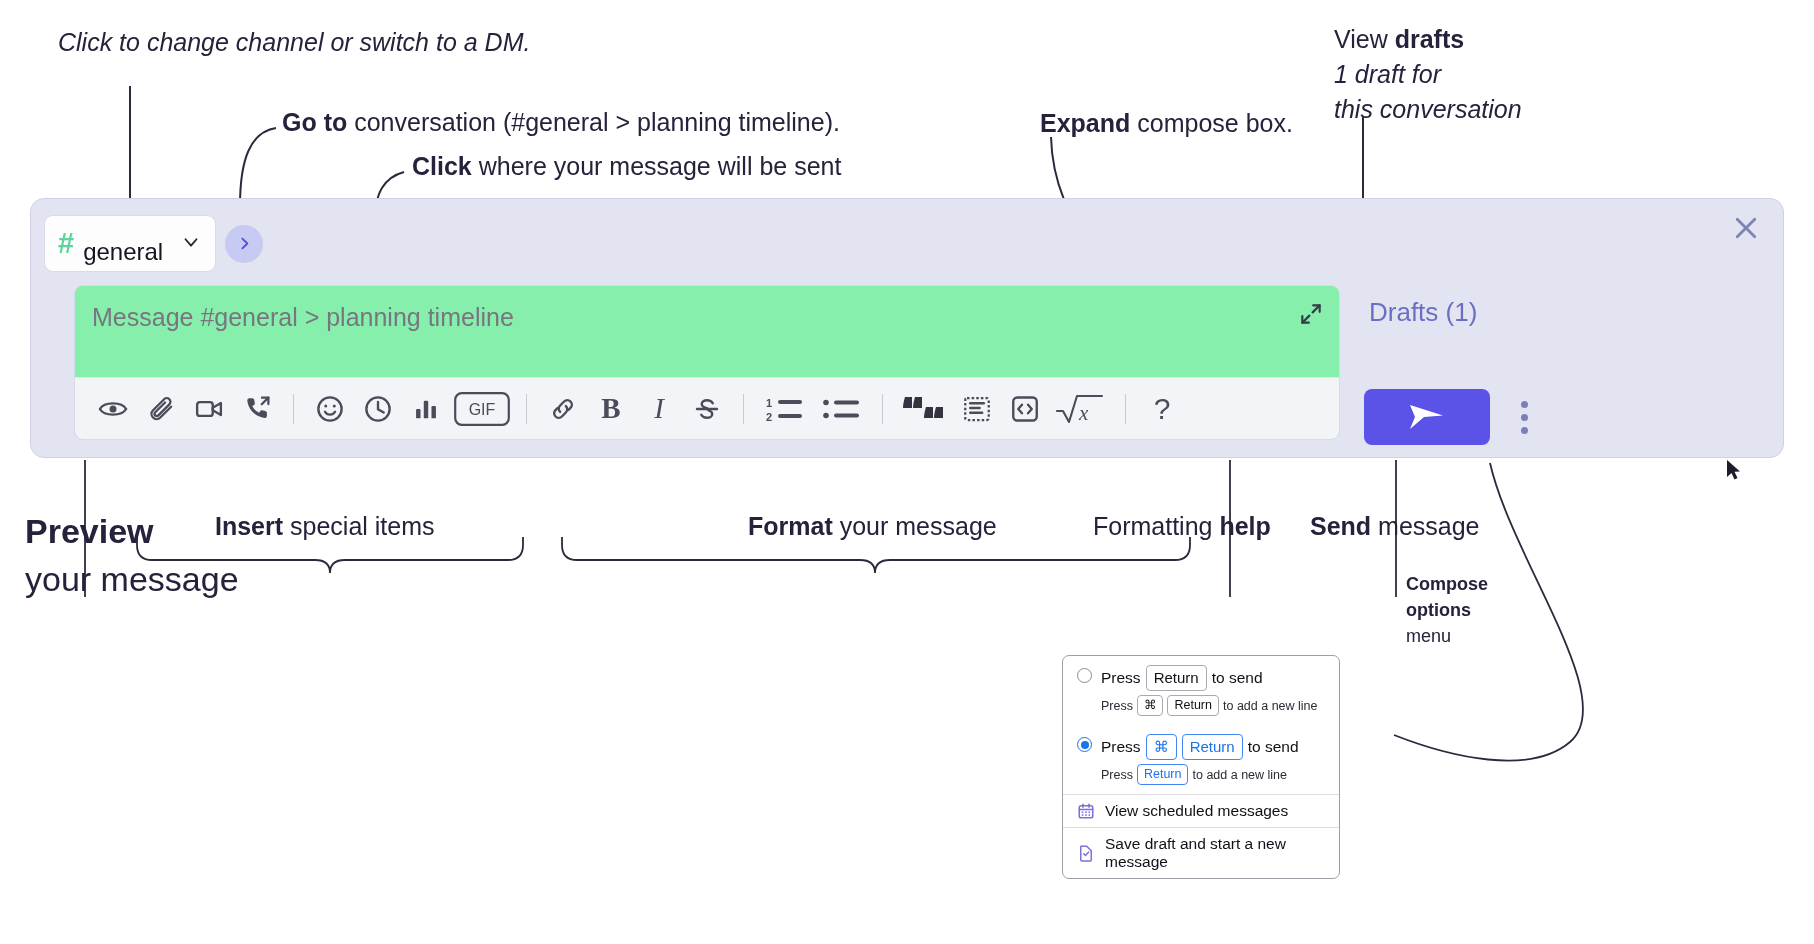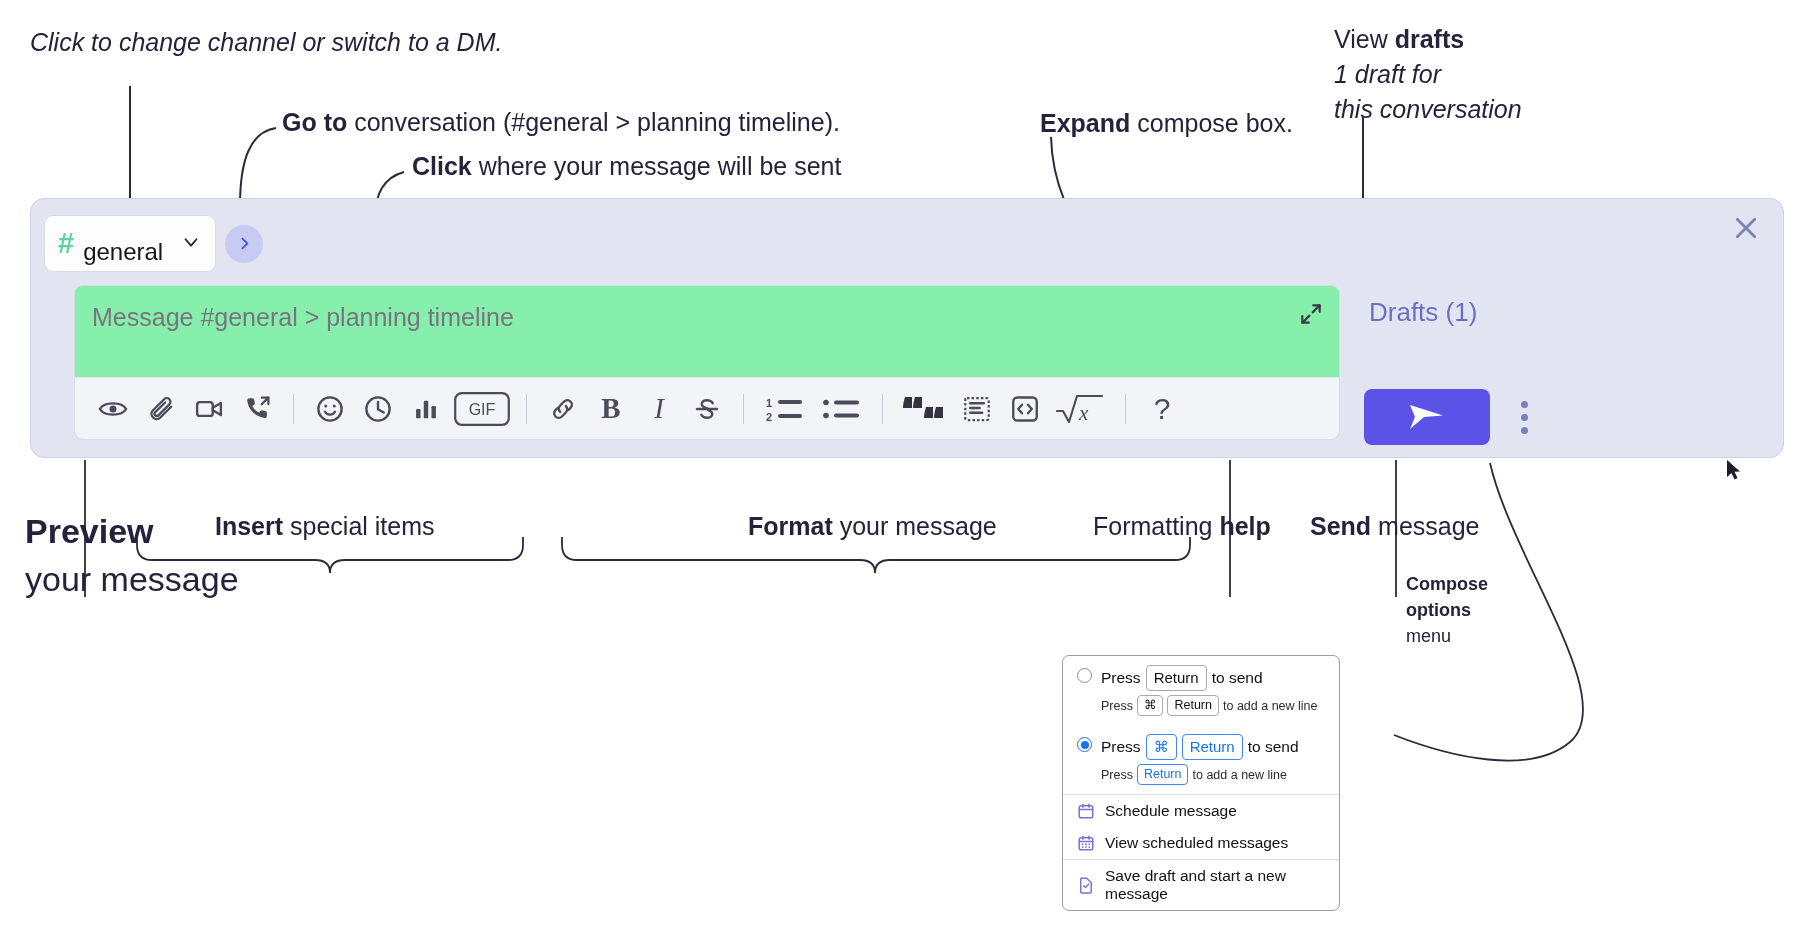--- a/index.html
+++ b/index.html
@@ -139,21 +139,21 @@
   .mitem {
     display:flex; align-items:center; gap:10px;
     padding:7px 14px; font-size:15.5px; color:#101018; cursor:pointer;
   }
   .mitem svg { display:block; flex:none; }
 </style>
 </head>
 <body>
 
 <div class="ann" style="left:30px; top:22px; font-size:25px;">
-  <div style="margin-top:4px;"><i>Click to change channel or switch to a DM.</i></div>
+  <div style="margin-top:4px;margin-left:28px;"><i>Click to change channel or switch to a DM.</i></div>
 </div>
 
 <div class="ann" style="left:282px; top:106px; font-size:25px;">
   <b>Go to</b><span> conversation (#general &gt; planning timeline).</span>
 </div>
 
 <div class="ann" style="left:412px; top:150px; font-size:25px;">
   <b>Click</b><span> where your message will be sent</span>
 </div>
 
@@ -441,31 +441,20 @@
     </span>
   </div>
   <div class="opt-sub">
     <span>Press</span>
     <kbd class="blue">Return</kbd>
     <span>to add a new line</span>
   </div>
 
   <div class="divider"></div>
 
-  <div class="mitem">
-    <span>
-      <svg width="18" height="18" viewBox="0 0 24 24" fill="none" stroke="#7b72d6" stroke-width="2" stroke-linecap="round" stroke-linejoin="round">
-        <rect x="3" y="5" width="18" height="16" rx="2.5"></rect>
-          <line x1="3" y1="10" x2="21" y2="10"></line>
-        <line x1="8" y1="3" x2="8" y2="7"></line>
-          <line x1="16" y1="3" x2="16" y2="7"></line>
-      </svg>
-    </span>
-    <span>Schedule message</span>
-  </div>
 
   <div class="mitem">
     <span>
       <svg width="18" height="18" viewBox="0 0 24 24" fill="none" stroke="#7b72d6" stroke-width="2" stroke-linecap="round" stroke-linejoin="round">
         <rect x="3" y="5" width="18" height="16" rx="2.5"></rect>
           <line x1="3" y1="10" x2="21" y2="10"></line>
         <line x1="8" y1="3" x2="8" y2="7"></line>
           <line x1="16" y1="3" x2="16" y2="7"></line>
         <g fill="#7b72d6" stroke="none">
           <rect x="6.4" y="12.6" width="2.1" height="2.1"></rect>

